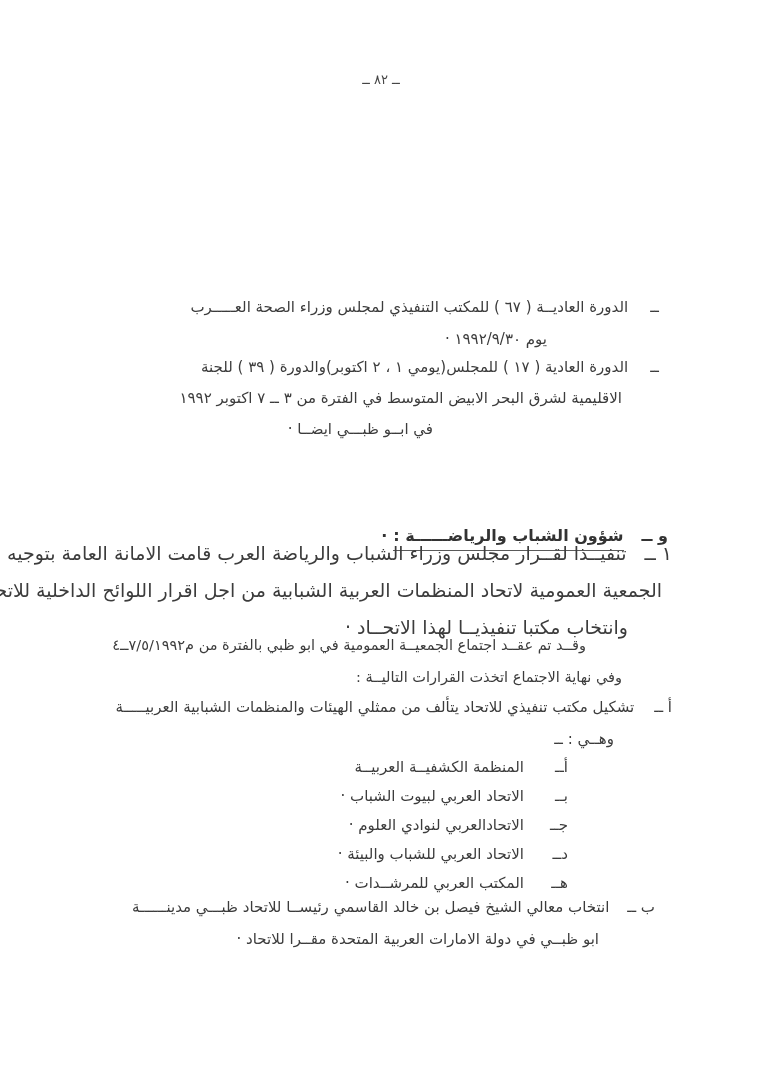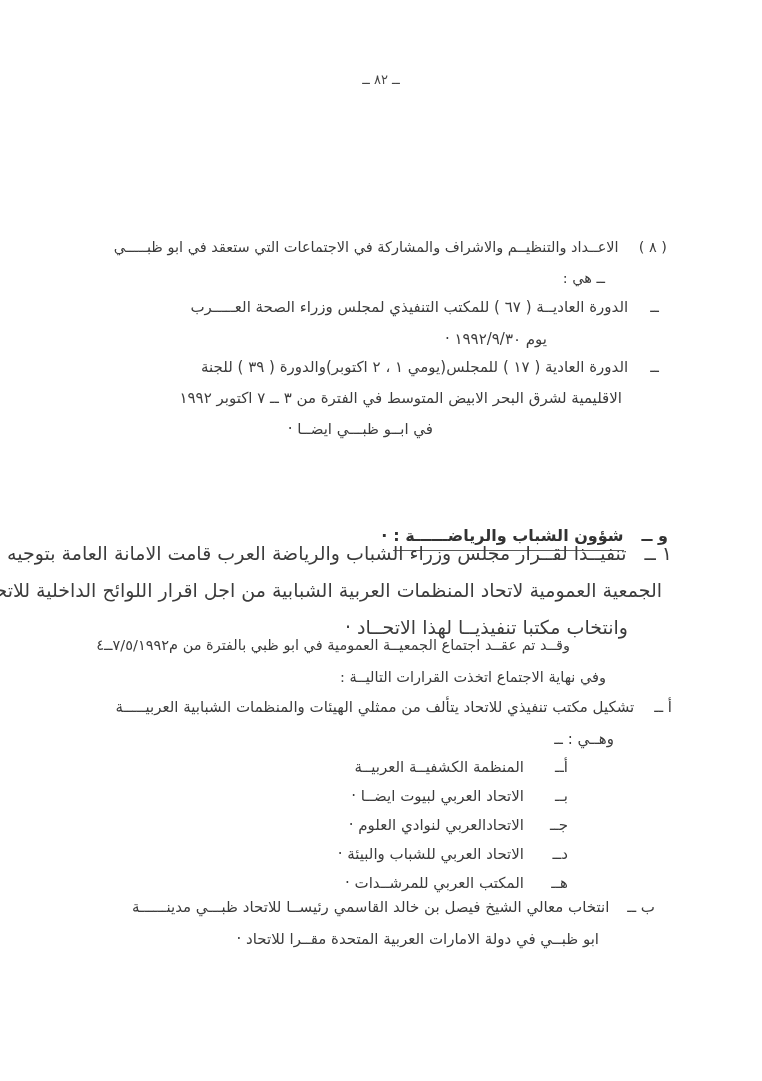--- a/index.html
+++ b/index.html
@@ -50,21 +50,21 @@
   .hd .marker{margin-left:18px;font-weight:700;}
   .hd .title{border-bottom:1.5px solid #5a5a5a;padding-bottom:5px;}
   .hd .dot{margin-right:6px;}
   
   .b6{top:544px;right:90px;font-size:19px;}
   .b6 .ln{margin-bottom:18px;}
   .b6 .marker{margin-left:18px;}
   .b6 .cont1{padding-right:10px;}
   .b6 .cont2{padding-right:44px;}
   
-  .b7{top:638px;right:106px;font-size:14.5px;}
+  .b7{top:638px;right:90px;font-size:14.5px;}
   .b7 .ln{margin-bottom:17px;}
   .b7 .cont1{padding-right:86px;}
   .b7 .cont2{padding-right:50px;}
   
   .b8{top:700px;right:90px;}
   .b8 .ln{margin-bottom:17px;}
   .b8 .marker{margin-left:20px;}
   .b8 .cont{padding-right:58px;}
   
   .b9{top:760px;right:194px;}
@@ -77,26 +77,20 @@
   .b10 .cont{padding-right:56px;}
 </style>
 </head>
 <body>
 
 <div class="page">
 
   <div class="pageno">ــ ٨٢ ــ</div>
 
 
-  <div class="blk b2">
-    <div class="ln">
-      <span class="marker">( ٨ )</span><span>الاعــداد والتنظيــم والاشراف والمشاركة في الاجتماعات التي ستعقد في ابو ظبـــــي</span>
-    </div>
-    <div class="ln cont">ــ هي :</div>
-  </div>
 
   <div class="blk b3">
     <div class="ln">
       <span class="marker">ــ</span><span>الدورة العاديــة ( ٦٧ ) للمكتب التنفيذي لمجلس وزراء الصحة العـــــرب</span>
     </div>
     <div class="ln cont">يوم ١٩٩٢/٩/٣٠ ·</div>
   </div>
 
   <div class="blk b4">
     <div class="ln">
@@ -128,21 +122,21 @@
       <span class="marker">أ ــ</span><span>تشكيل مكتب تنفيذي للاتحاد يتألف من ممثلي الهيئات والمنظمات الشبابية العربيـــــة</span>
     </div>
     <div class="ln cont">وهــي : ــ</div>
   </div>
 
   <div class="blk b9">
     <div class="ln">
       <span class="marker">أــ</span><span>المنظمة الكشفيــة العربيــة</span>
     </div>
     <div class="ln">
-      <span class="marker">بــ</span><span>الاتحاد العربي لبيوت ايضــا ·</span>
+      <span class="marker">بــ</span><span>الاتحاد العربي لبيوت الشباب ·</span>
     </div>
     <div class="ln">
       <span class="marker">جــ</span><span>الاتحادالعربي لنوادي العلوم ·</span>
     </div>
     <div class="ln">
       <span class="marker">دــ</span><span>الاتحاد العربي للشباب والبيئة ·</span>
     </div>
     <div class="ln">
       <span class="marker">هــ</span><span>المكتب العربي للمرشــدات ·</span>
     </div>

